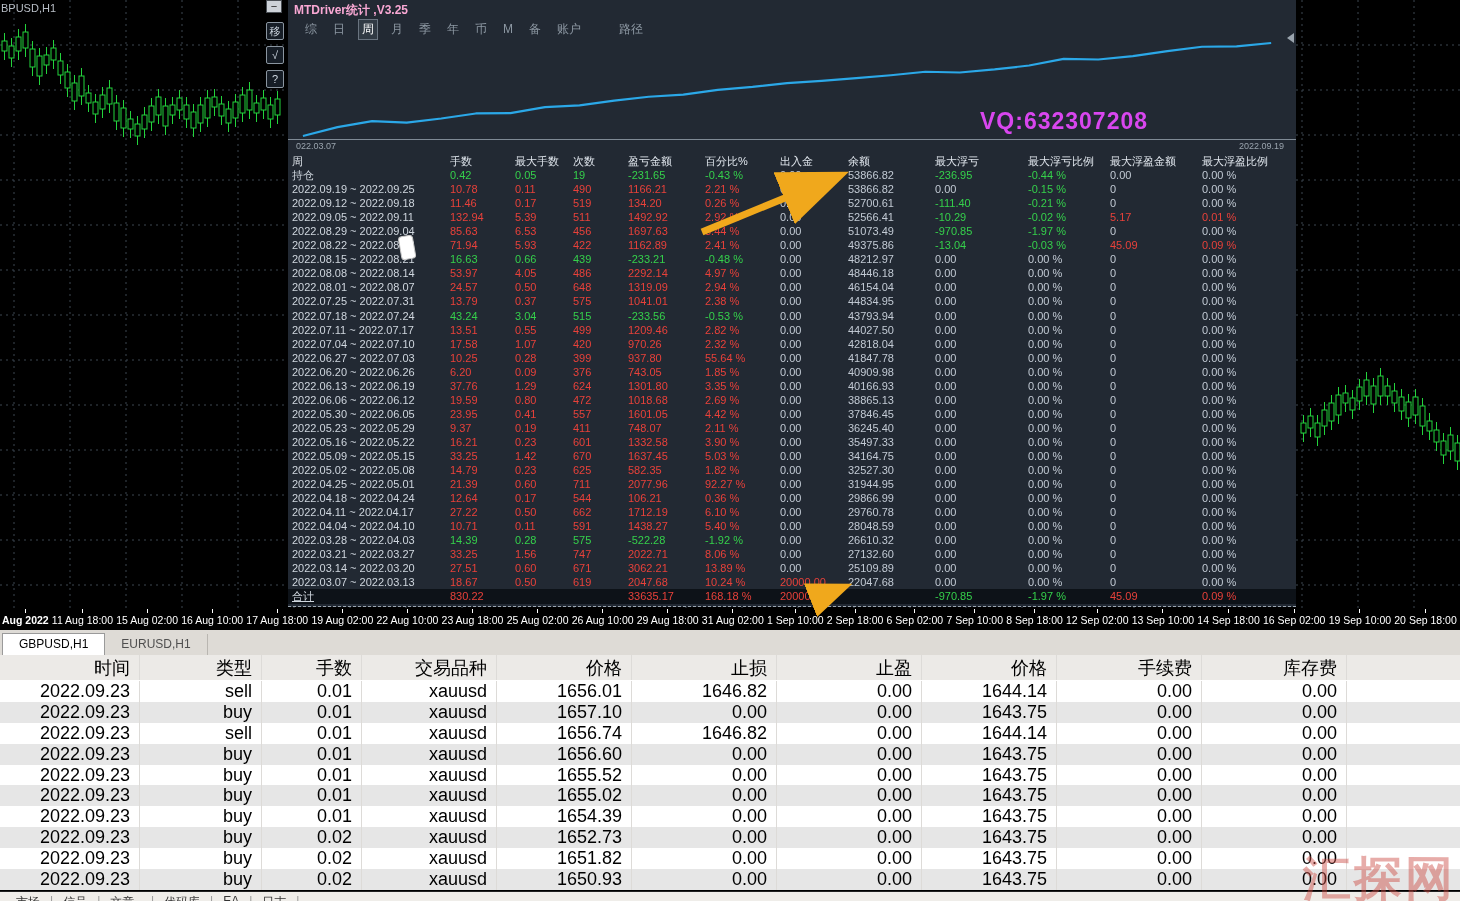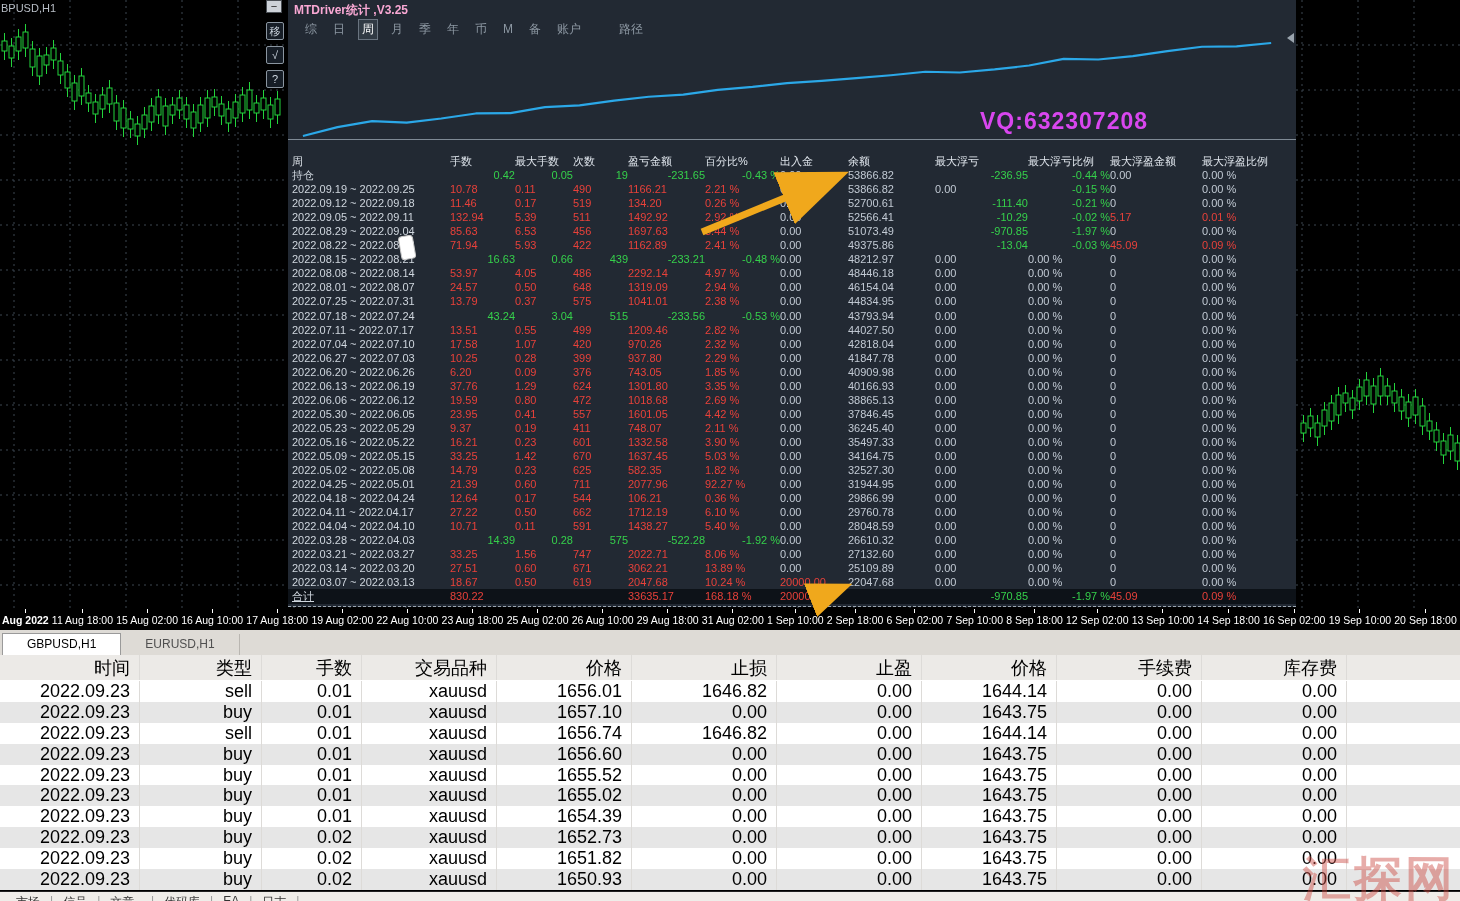--- a/index.html
+++ b/index.html
@@ -36,40 +36,40 @@
   .vq-label { position:absolute; left:692px; top:108px; font-size:23px; font-weight:bold;
     color:#d946ef; letter-spacing:1px; }
 
   .stats-table { position:absolute; left:0; top:154px; width:1008px; }
   .srow { display:grid; grid-template-columns:158px 65px 58px 55px 77px 75px 68px 87px 93px 82px 92px 96px;
     height:14.06px; line-height:14px; font-size:11px; padding-left:4px; white-space:nowrap; }
   .srow span { overflow:hidden; }
   .srow .h   { color:#dfe5ec; }
   .srow .lbl { color:#cfd6de; }
   .srow .r   { color:#e8413a; }
-  .srow .g   { color:#35d04b;text-align:right; }
+  .srow .g   { color:#35d04b; }
   .srow .n   { color:#c2cad4; }
   .srow.total { background:#0d1218; }
   .srow.total .lbl { text-decoration:underline; }
 
   .curve-end-marker { position:absolute; left:1287px; top:33px; width:0; height:0; z-index:6;
     border-top:5px solid transparent; border-bottom:5px solid transparent; border-right:7px solid #9aa4ae; }
 
   #overlay { position:absolute; left:0; top:0; z-index:8; pointer-events:none; }
 
   
   .time-axis { position:absolute; left:0; top:608px; width:1460px; height:22px; background:#000;
     display:flex; justify-content:space-between; padding:1px 3px 0 2px; z-index:6; }
   .ta-item { color:#fff; font-size:10.5px; text-align:center; }
   .ta-item .tick { width:1px; height:4px; background:#fff; margin:0 auto 1px; }
   .ta-item.first { font-weight:bold; }
 
   .symbol-tabs { position:absolute; left:0; top:630px; width:1460px; height:25px; background:#dedbd6;
     display:flex; align-items:flex-end; padding-left:2px; z-index:6; }
-  .stab { font-size:12px; padding:3px 24px 4px; color:#4f4f4f; border-right:1px solid #b9b6b1; cursor:default; }
+  .stab { font-size:12px; padding:3px 16px 4px; color:#4f4f4f; border-right:1px solid #b9b6b1; cursor:default; }
   .stab.active { background:#fff; color:#000; border:1px solid #9a9a9a; border-bottom:none; }
 
   .trade-table { position:absolute; left:0; top:655px; width:1460px; background:#fff; z-index:6; }
   .trow { display:grid; grid-template-columns:140px 122px 100px 135px 135px 145px 145px 135px 145px 145px 1fr;
     height:20.9px; line-height:20.9px; font-size:18px; color:#000; }
   .trow span { text-align:right; padding-right:9px; border-right:1px solid #dddbd8; overflow:hidden; }
   .trow.head { background:#eceae7; height:26px; line-height:26px; border-bottom:1px solid #fff; }
   .trow.alt { background:#e6e6e6; }
 
   .status-bar { position:absolute; left:0; top:891px; width:1460px; height:20px; background:#efede9;
@@ -275,20 +275,24 @@
         <span class="ptab">年</span>
         <span class="ptab">币</span>
         <span class="ptab">M</span>
         <span class="ptab">备</span>
         <span class="ptab">账户</span>
         <span class="ptab path">路径</span>
       </div>
     <svg class="equity-area" id="equity-svg" width="1008" height="100" viewBox="0 0 1008 100">
         <polyline points="10.0,97.0 44.9,88.0 79.9,82.0 114.8,83.5 149.7,79.3 184.6,74.2 219.6,73.9 254.5,67.8 289.4,66.0 324.4,61.2 359.3,57.3 394.2,55.1 429.1,50.3 464.1,47.3 499.0,43.5 533.9,41.3 568.9,38.5 603.8,35.6 638.7,32.1 673.6,32.8 708.6,29.7 743.5,25.8 778.4,19.0 813.4,19.7 848.3,16.3 883.2,11.3 918.1,6.8 953.1,6.4 988.0,3.0" fill="none" stroke="#2ba8e8" stroke-width="2.2" stroke-linejoin="round"></polyline>
       </svg>
+    <div class="curve-dates">
+      <span class="d-start">022.03.07</span>
+      <span class="d-end">2022.09.19</span>
+    </div>
     <div class="vq-label">VQ:632307208</div>
     <div class="stats-table">
         <div class="srow head">
           <span class="h">周</span>
           <span class="h">手数</span>
           <span class="h">最大手数</span>
           <span class="h">次数</span>
           <span class="h">盈亏金额</span>
           <span class="h">百分比%</span>
           <span class="h">出入金</span>
@@ -479,21 +483,21 @@
           <span class="n">0.00 %</span>
           <span class="n">0</span>
           <span class="n">0.00 %</span>
         </div>
         <div class="srow">
           <span class="lbl">2022.06.27 ~ 2022.07.03</span>
           <span class="r">10.25</span>
           <span class="r">0.28</span>
           <span class="r">399</span>
           <span class="r">937.80</span>
-          <span class="r">2.29 %</span>
+          <span class="r">55.64 %</span>
           <span class="n">0.00</span>
           <span class="n">41847.78</span>
           <span class="n">0.00</span>
           <span class="n">0.00 %</span>
           <span class="n">0</span>
           <span class="n">0.00 %</span>
         </div>
         <div class="srow">
           <span class="lbl">2022.06.20 ~ 2022.06.26</span>
           <span class="r">6.20</span>

